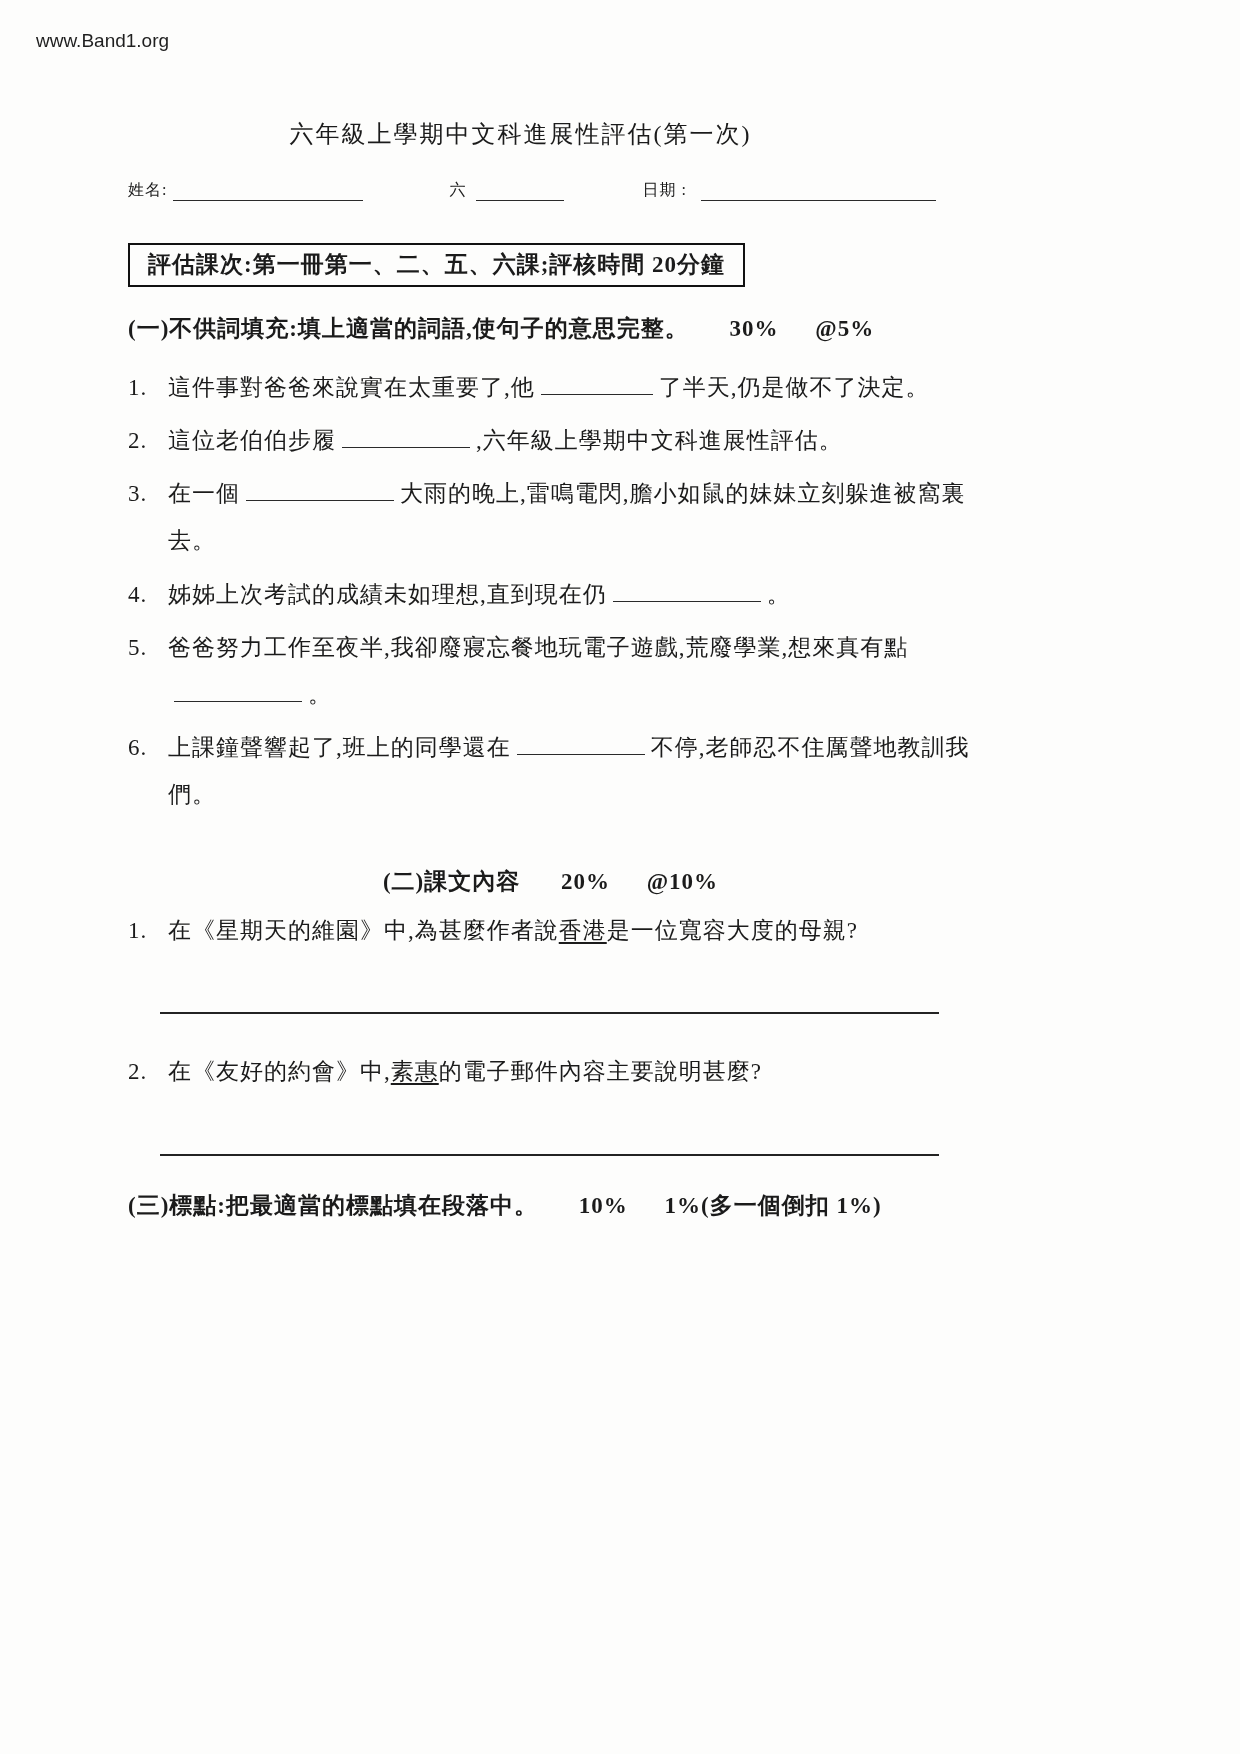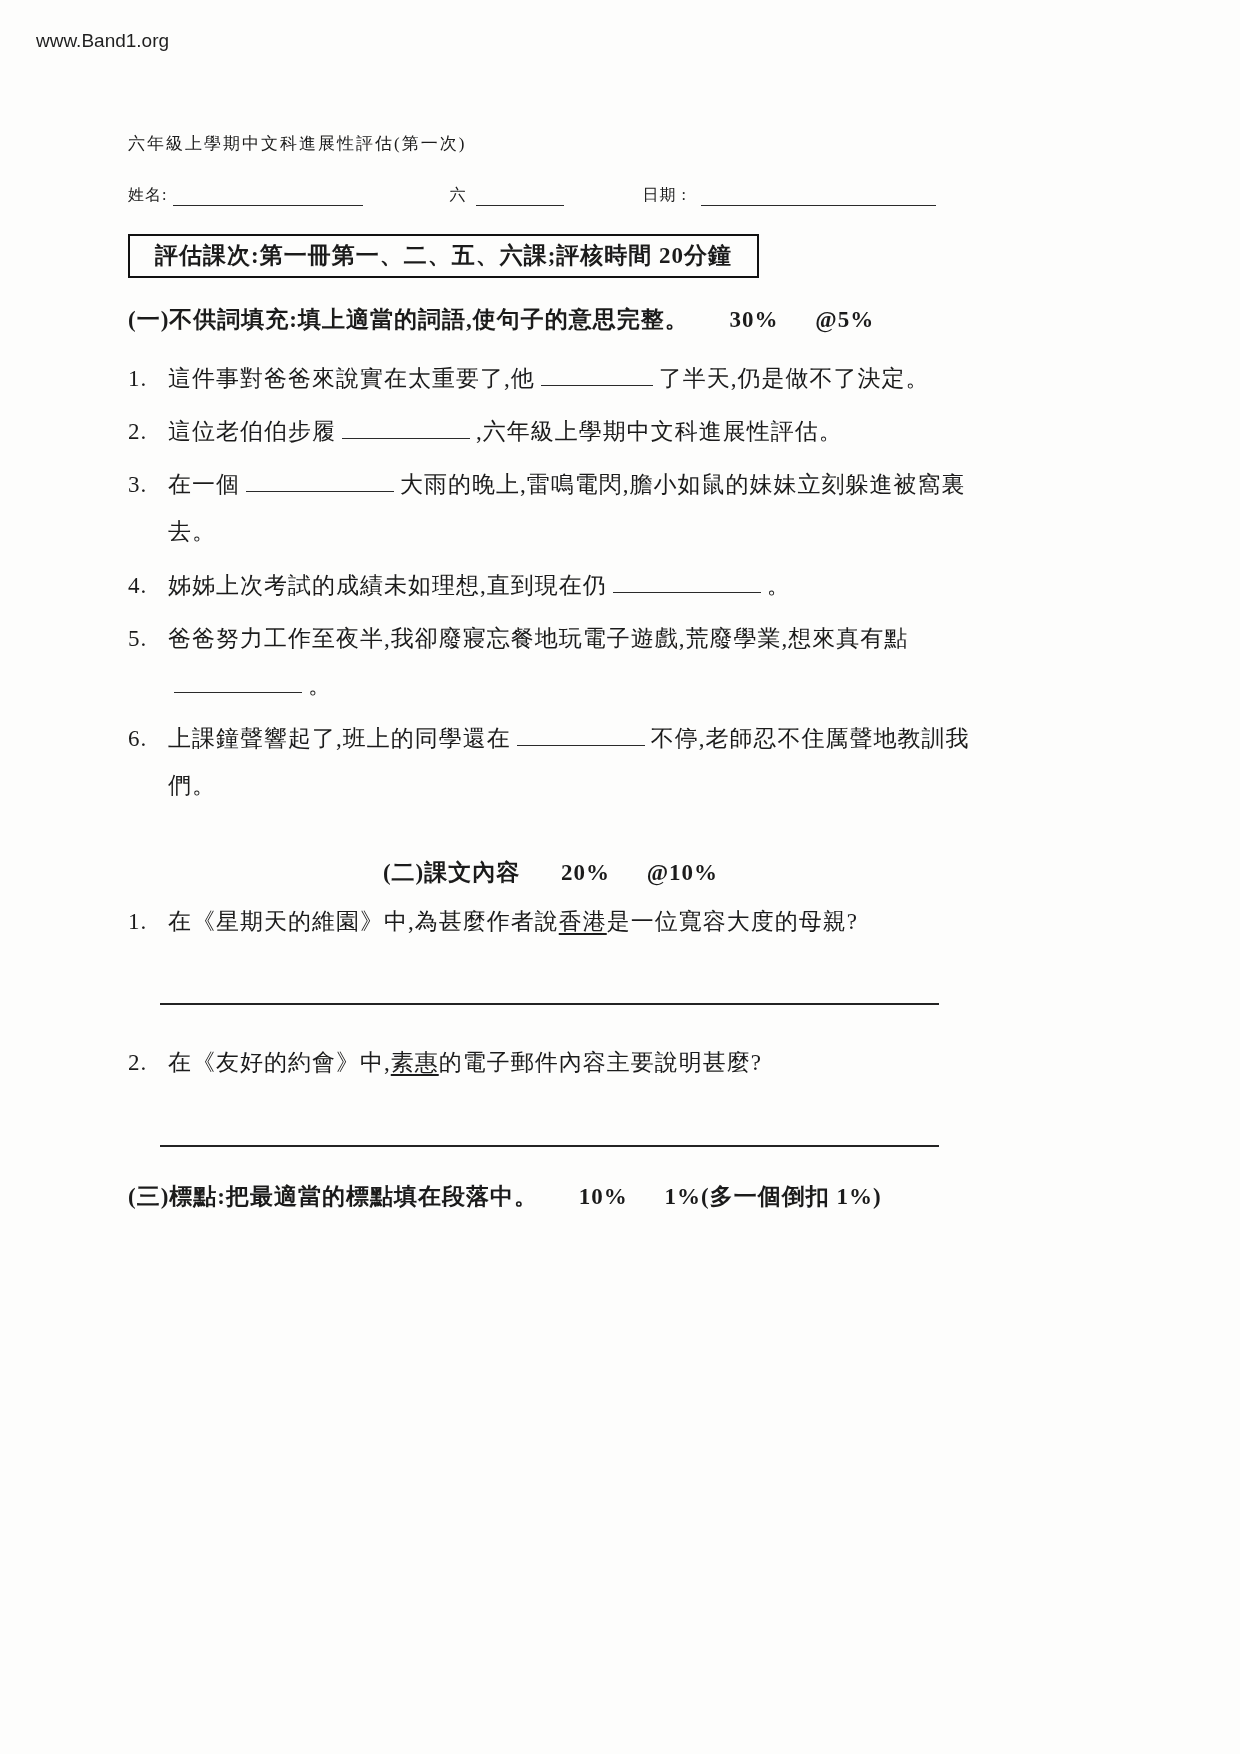--- a/index.html
+++ b/index.html
@@ -14,43 +14,43 @@
 
   .watermark {
     position:absolute; left:36px; top:30px;
     font-family:"Liberation Sans","DejaVu Sans",sans-serif;
     font-size:19px; color:#1f1f1f;
   }
 
   .content { position:absolute; left:128px; top:116px; width:845px; }
 
   .title {
-    text-align:left;
-    font-size:17px; letter-spacing:2px;
-    margin:16px 60px 30px 0;
+    text-align:center;
+    font-size:24px; letter-spacing:2px;
+    margin:2px 60px 30px 0;
   }
 
   .header-row {
     display:flex; align-items:flex-end;
     font-size:16px; letter-spacing:1px;
     margin-bottom:26px;
   }
   .u-line { display:inline-block; border-bottom:1.5px solid #2a2a2a; height:1.1em; }
   .u-name  { width:190px; margin-left:6px; }
   .u-class { width:88px;  margin-left:10px; }
   .u-date  { width:235px; margin-left:14px; }
   .hf-class { margin-left:86px; }
   .hf-date  { margin-left:78px; }
 
   .assess-box {
     display:inline-block;
     border:2.5px solid #111;
-    padding:4px 25px 5px;
+    padding:4px 18px 5px;
     font-weight:bold; font-size:23px; letter-spacing:1px;
-    margin:2px 0 26px 0;
+    margin:16px 0 26px 0;
   }
 
   .sec-heading {
     font-weight:bold; font-size:23px; letter-spacing:1px;
     margin:0 0 20px 0;
   }
   .sec-heading .score { margin-left:34px; }
   .sec-heading .per   { margin-left:30px; }
 
   .q {

